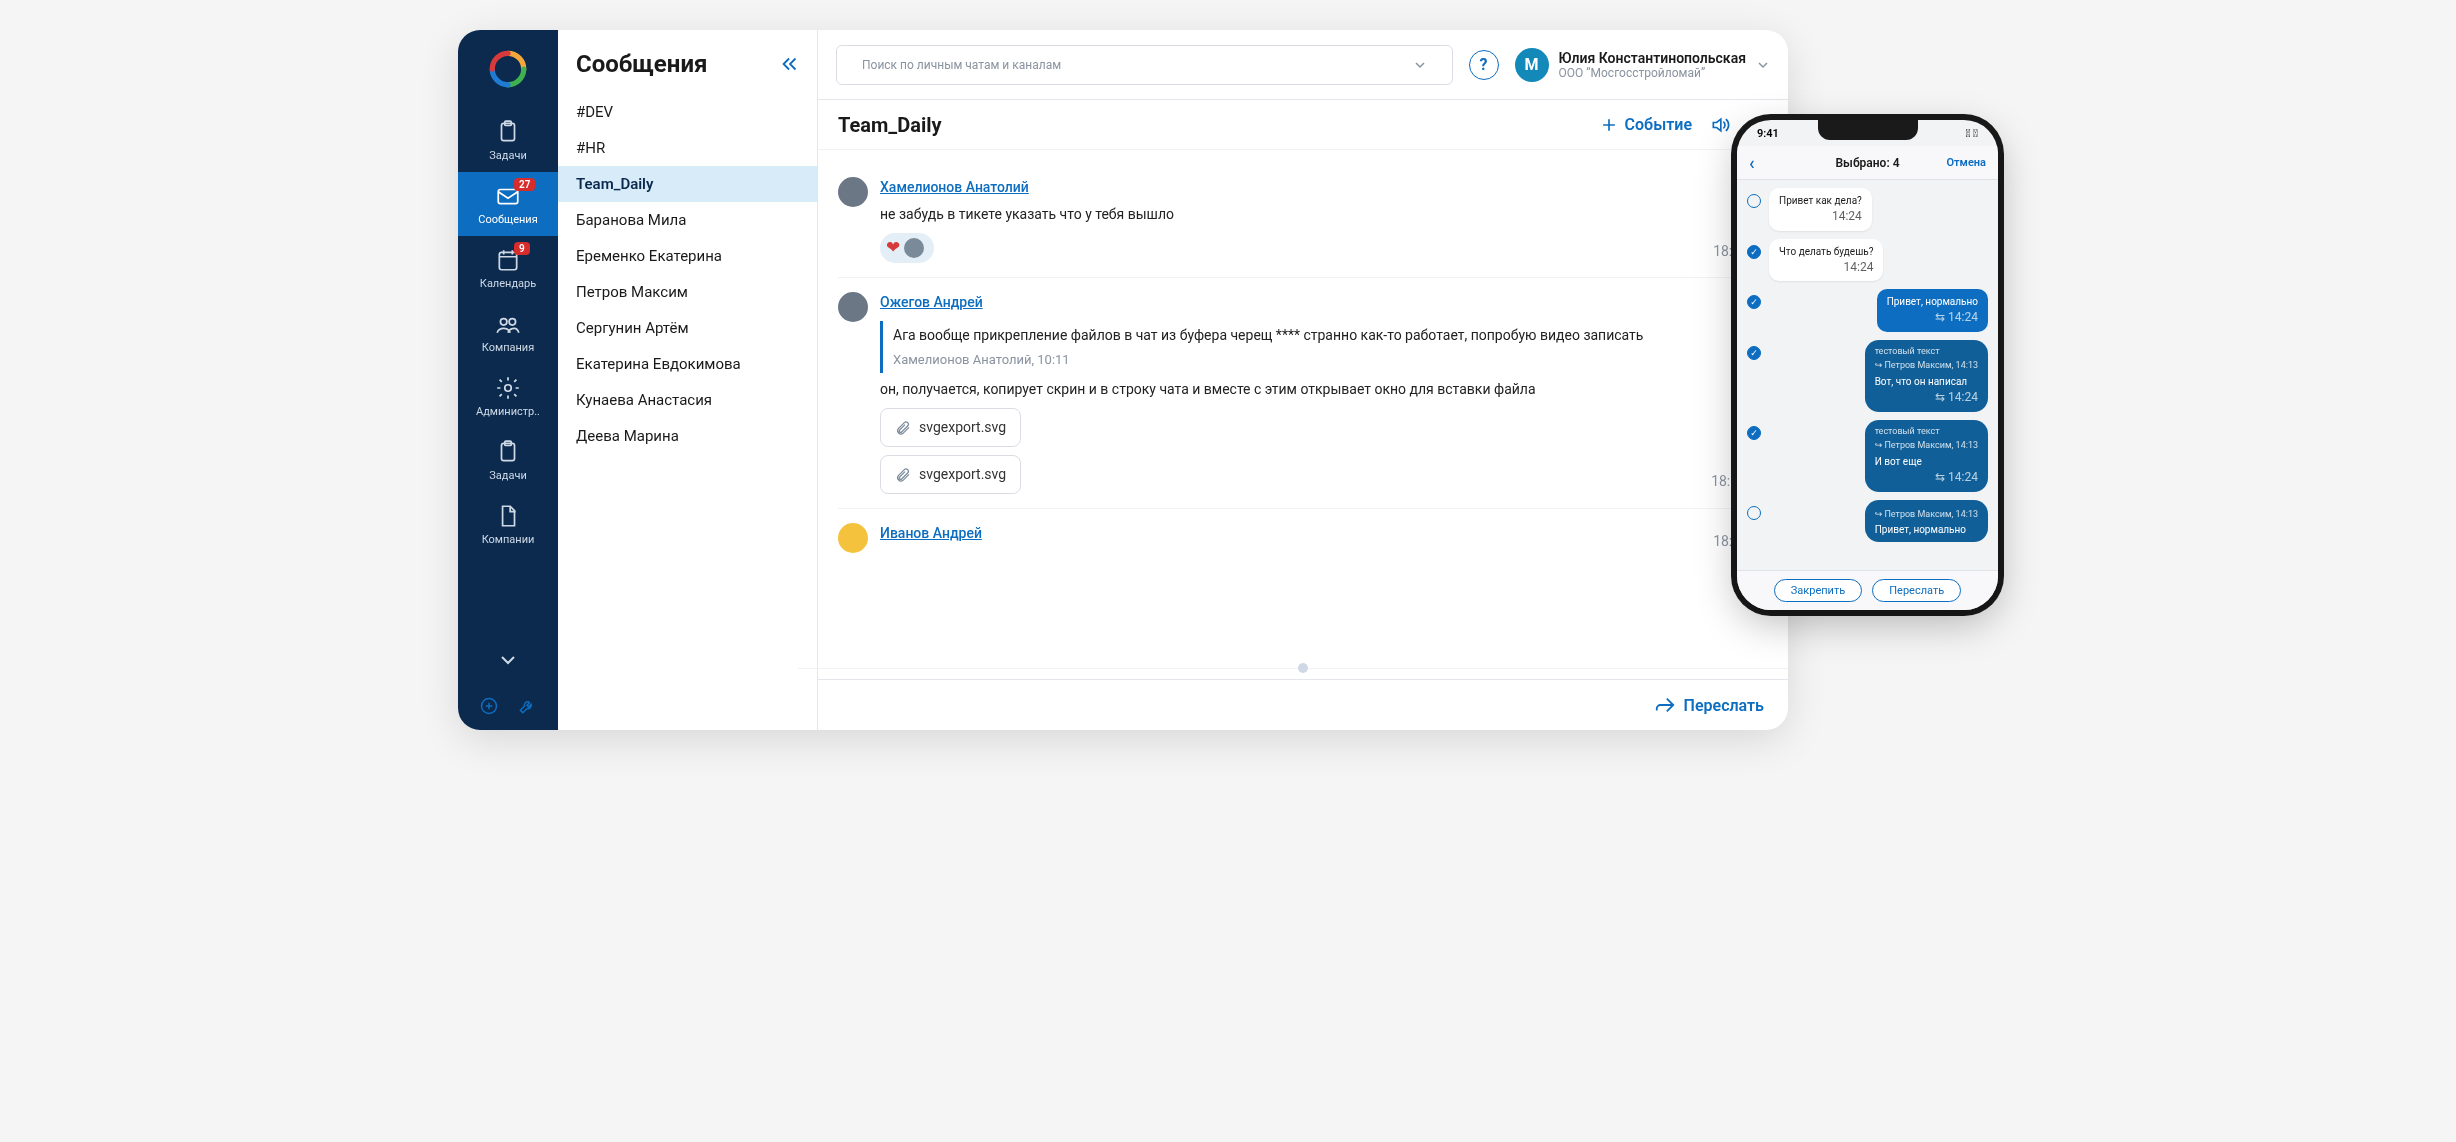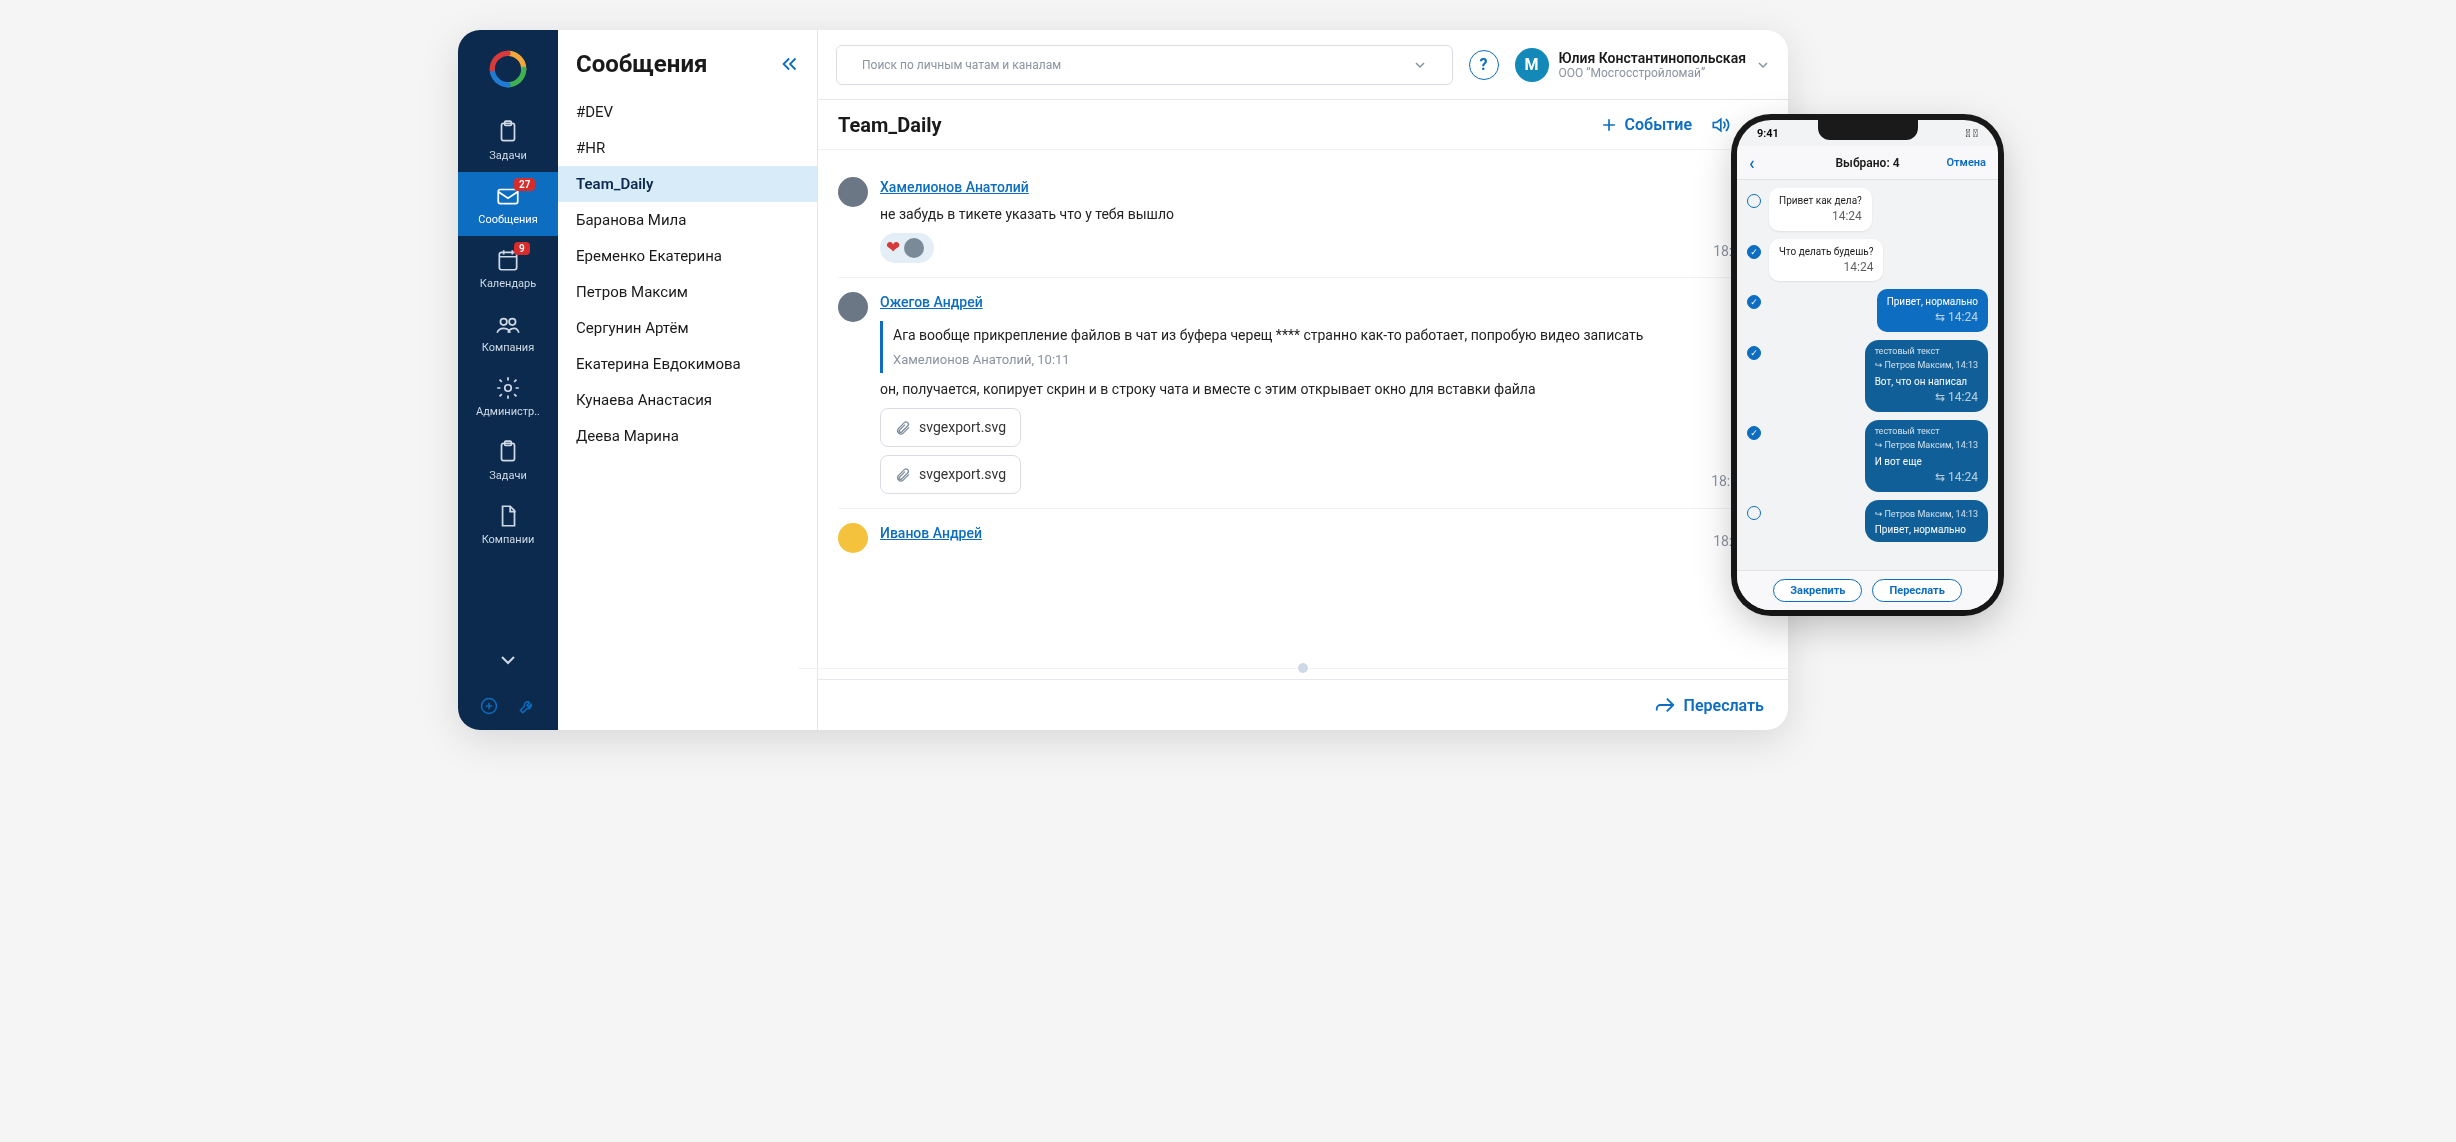--- a/index.html
+++ b/index.html
@@ -223,21 +223,21 @@
     font-size: 10px; line-height: 1.3; position: relative;
   }
   .p-bub.in { background: #fff; color: #1a1a1a; box-shadow: 0 1px 2px rgba(0,0,0,0.08); }
   .p-bub.out { background: #0d6dc0; color: #fff; margin-left: auto; }
   .p-bub.outdark { background: #105f99; color: #fff; margin-left: auto; border-radius: 14px; }
   .p-bub .t { display: block; text-align: right; font-size: 12px; margin-top: 2px; opacity: 0.7; }
   .p-bub .q { font-size: 9px; opacity: 0.8; margin-bottom: 3px; display: flex; align-items: center; gap: 4px; }
   .p-row.right { justify-content: flex-end; }
   .phone-footer {
     height: 40px; display: flex; align-items: center; justify-content: center; gap: 10px;
-    background: #f8f8fa; border-top: 1px solid #e0e2e6; font-weight: bold;
+    background: #f8f8fa; border-top: 1px solid #e0e2e6;
   }
   .p-btn {
     border: 1px solid #0d6dc0; color: #0d6dc0; background: #fff;
     border-radius: 14px; padding: 4px 16px; font-size: 11px; cursor: pointer;
   }
 </style>
 </head>
 <body>
 
 <div class="stage">

